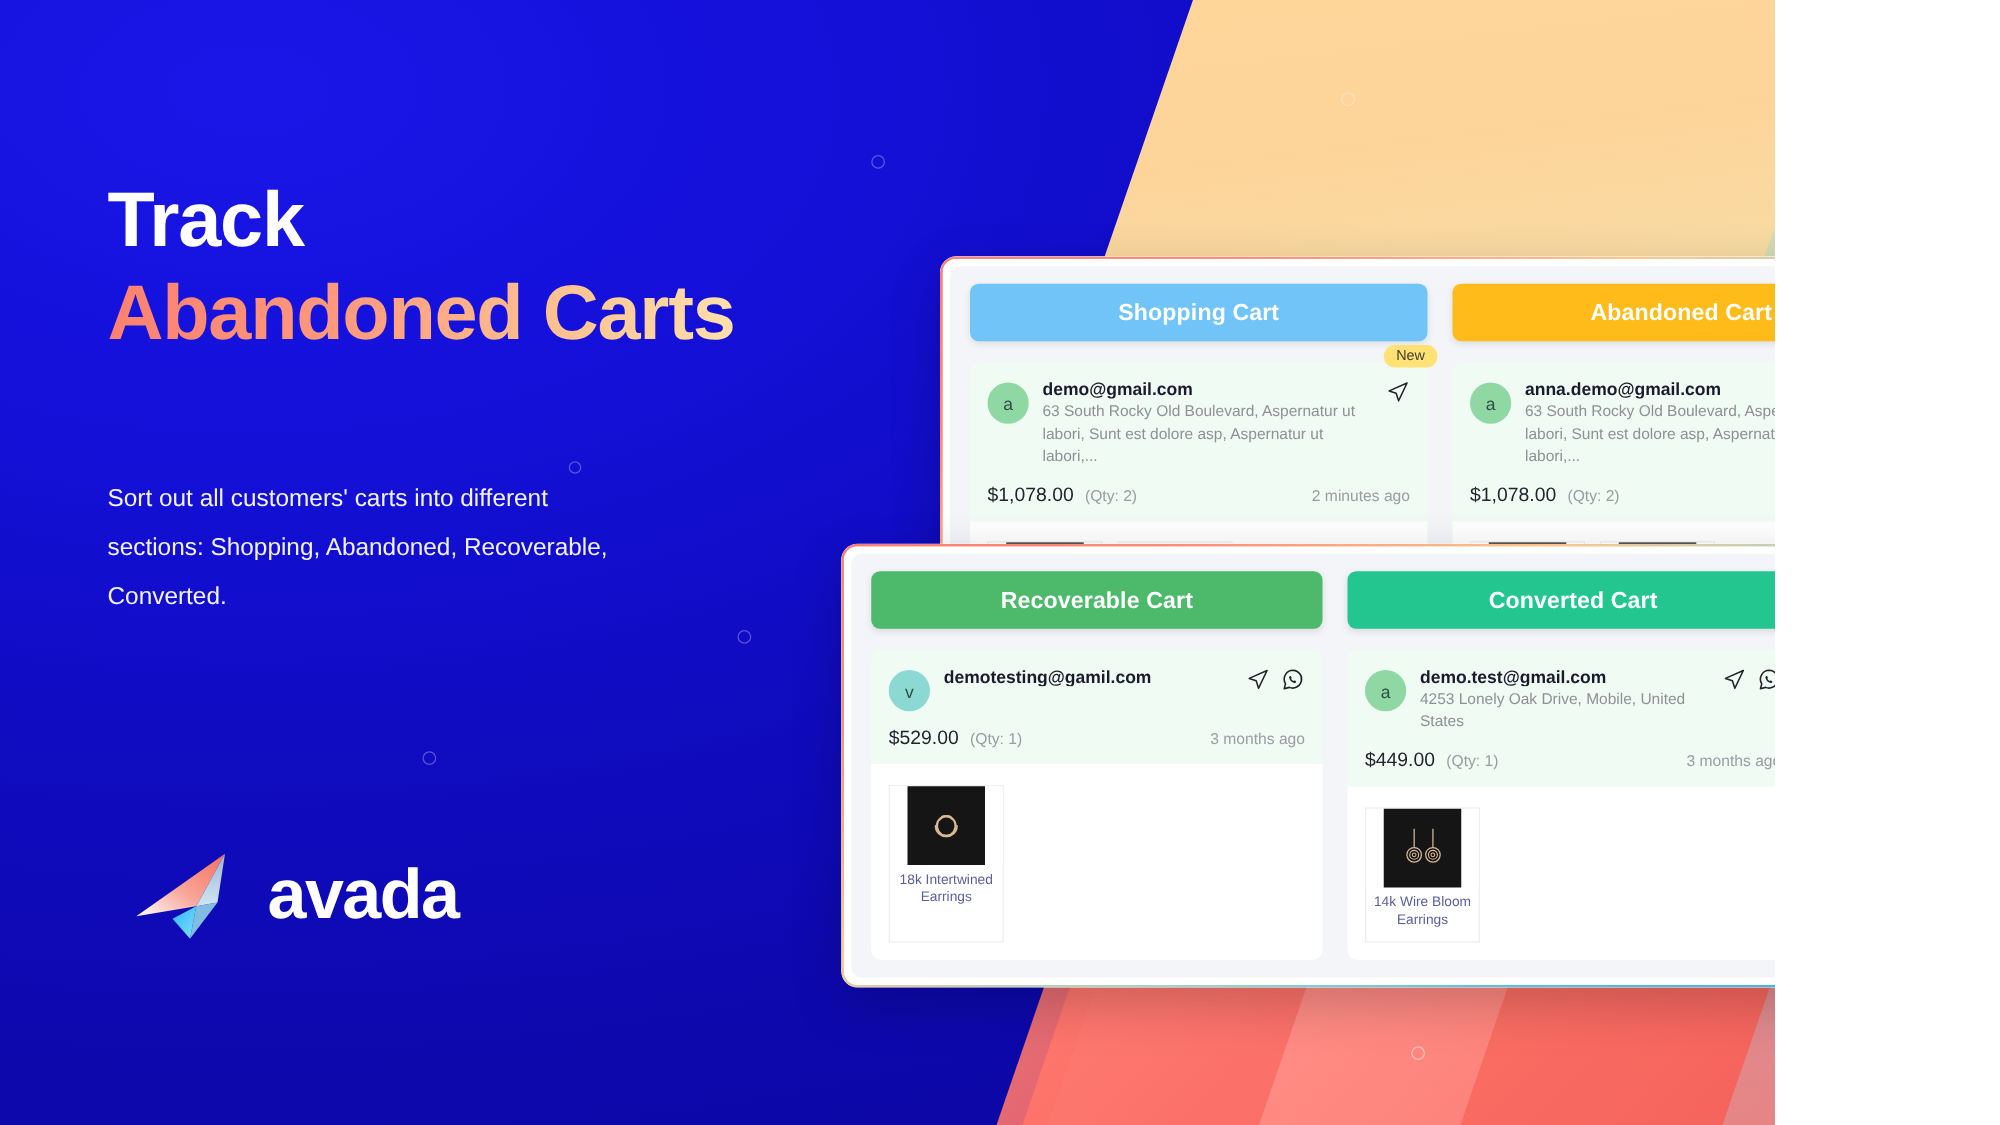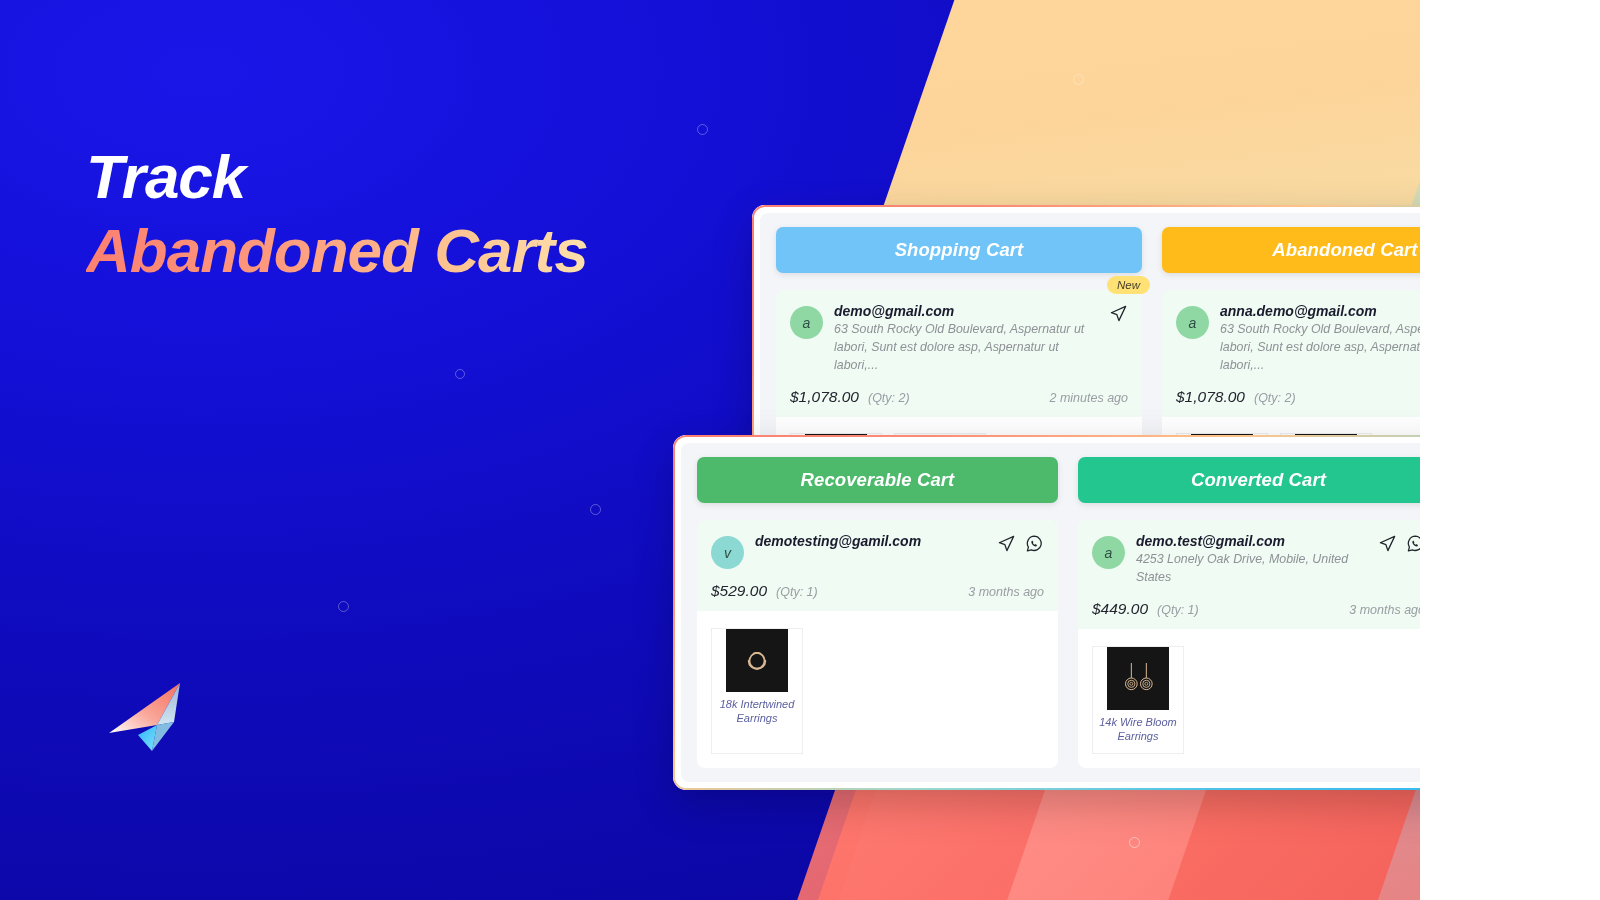--- a/index.html
+++ b/index.html
@@ -8,21 +8,20 @@
     overflow: hidden;
     font-family: "Liberation Sans", sans-serif;
   }
 
   
   .stage {
     position: relative;
     width: 1420px; height: 900px;
     background: radial-gradient(ellipse 120% 110% at 14% 8%, #1a16e8 0%, #1410d8 28%, #0f0bbd 58%, #0b069e 100%);
     overflow: hidden;
-    font-style: italic;
   }
 
   
   .decor { position: absolute; pointer-events: none; }
 
   
   .decor-tr {
     top: -120px; right: -210px;
     width: 760px; height: 730px;
     background: linear-gradient(173deg, #ffd89b 0%, #fdd49a 30%, #f7dda4 52%, #bfdcb9 74%, #8fd6ce 100%);
@@ -255,20 +254,21 @@
   <div class="ring" style="left:455px; top:369px; width:10px; height:10px;"></div>
   <div class="ring" style="left:590px; top:504px; width:11px; height:11px;"></div>
   <div class="ring" style="left:338px; top:601px; width:11px; height:11px;"></div>
   <div class="ring" style="left:1129px; top:837px; width:11px; height:11px; border-color:rgba(255,255,255,.45);"></div>
 
   <div class="copy">
     <div class="headline">
       <div>Track</div>
       <div class="grad">Abandoned Carts</div>
     </div>
+    <div class="subcopy">Sort out all customers' carts into different sections: Shopping, Abandoned, Recoverable, Converted.</div>
   </div>
 
   <div class="logo-wrap">
     <svg class="logo-mark" viewBox="0 0 92 74">
       <defs>
         <linearGradient id="lgA" x1="0" y1="1" x2="1" y2="0">
           <stop offset="0" stop-color="#ffffff"></stop>
           <stop offset=".45" stop-color="#f9a79a"></stop>
           <stop offset="1" stop-color="#f4705f"></stop>
         </linearGradient>
@@ -279,20 +279,21 @@
         <linearGradient id="lgC" x1="0" y1="0" x2="0" y2="1">
           <stop offset="0" stop-color="#9fb4d8"></stop>
           <stop offset="1" stop-color="#cfe6f2"></stop>
         </linearGradient>
       </defs>
       <path d="M1 55 L72 5 L49 47 Z" fill="url(#lgA)"></path>
       <path d="M49 47 L72 5 L66 44 Z" fill="url(#lgC)"></path>
       <path d="M49 47 L66 44 L44 73 Z" fill="#8fd0e6" opacity=".9"></path>
       <path d="M30 57 L49 47 L44 73 Z" fill="url(#lgB)"></path>
     </svg>
+    <div class="logo-text">avada</div>
   </div>
 
   <div class="panel panel-back">
     <div class="panel-inner">
 
       <div class="col">
         <div class="cart-head" style="background:#70c4f7;">Shopping Cart</div>
 
         <div class="cust-card">
           <div class="badge-new">New</div>

